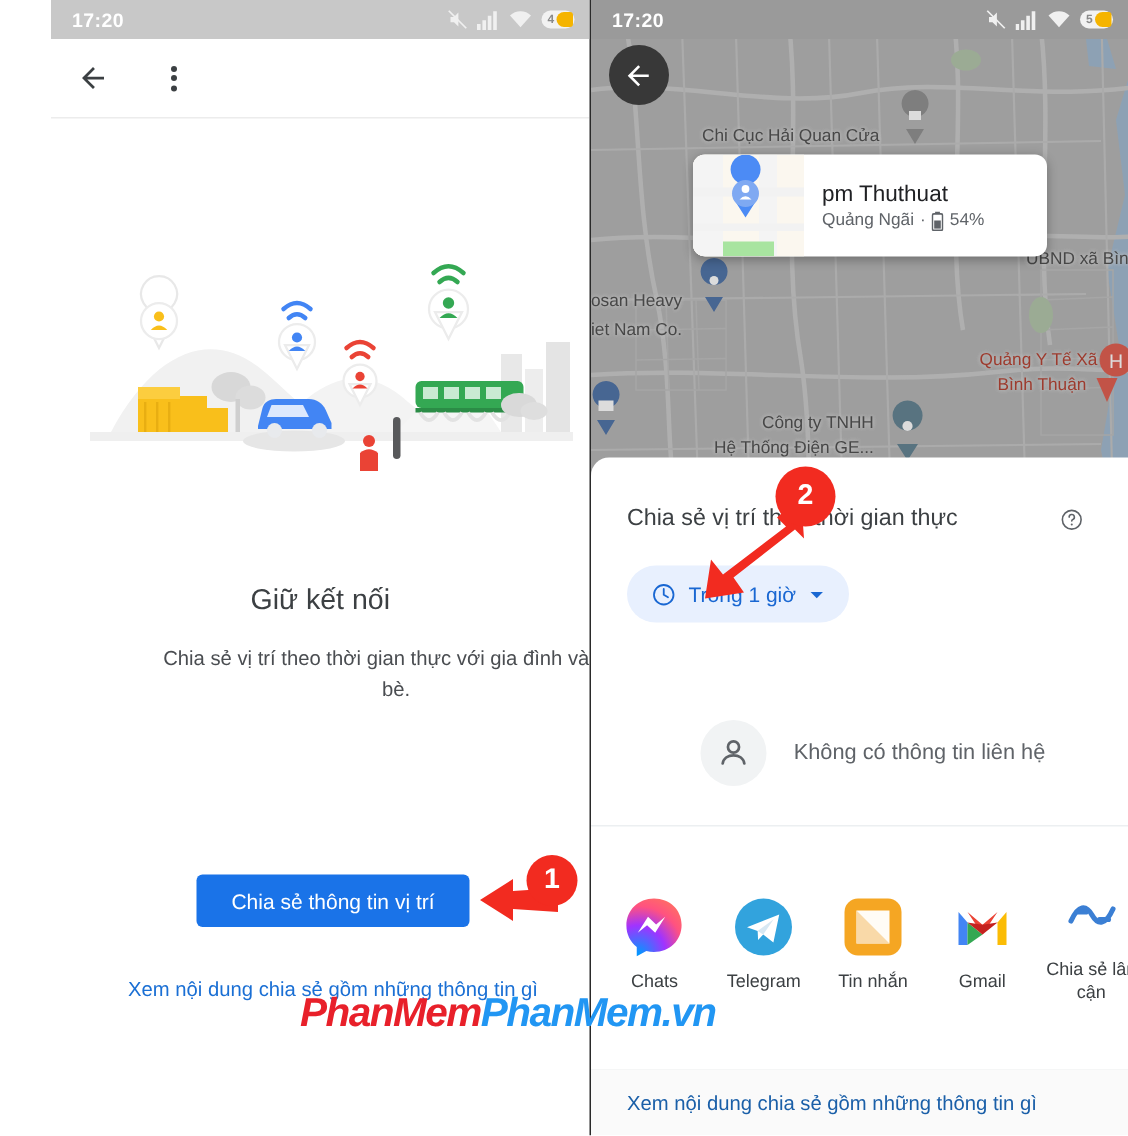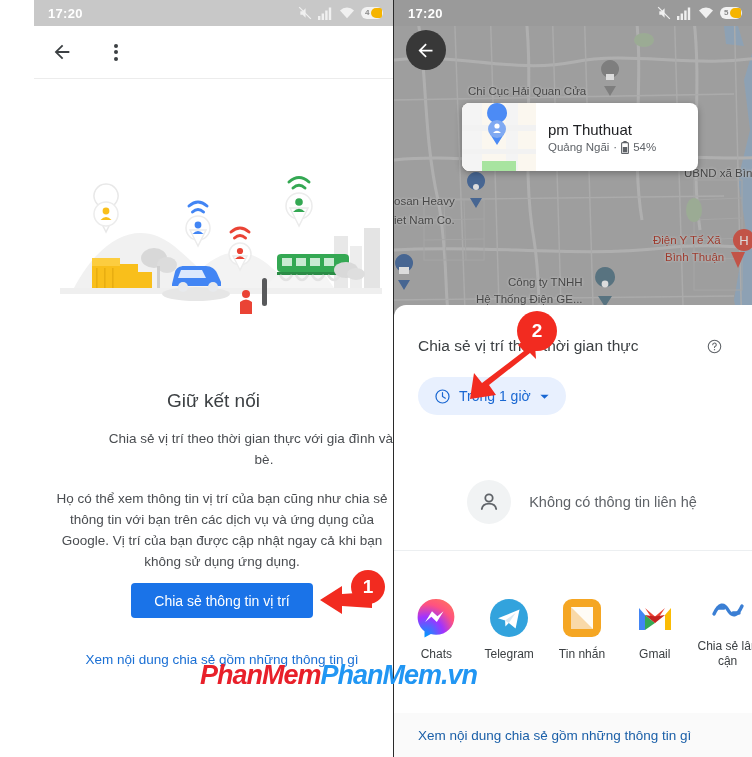--- a/index.html
+++ b/index.html
@@ -290,21 +290,20 @@
         <path d="M259 18 q6 -5.5 12 0" stroke="#34a853" stroke-width="3" fill="none" stroke-linecap="round"></path>
         <circle cx="265" cy="36" r="13" fill="#fff" stroke="#ececec" stroke-width="1.5"></circle>
         <path d="M265 56 L256 38 L274 38 Z" fill="#fff" stroke="#ececec" stroke-width="1.5"></path>
         <circle cx="265" cy="32" r="3.8" fill="#34a853"></circle>
         <path d="M259 42 q6 -6.5 12 0 Z" fill="#34a853"></path>
       </g>
     </svg>
 
     <div class="l-heading">Giữ kết nối</div>
     <div class="l-para1">Chia sẻ vị trí theo thời gian thực với gia đình và bạn bè.</div>
-    <div class="l-para2">Họ có thể xem thông tin vị trí của bạn cũng như chia sẻ thông tin với bạn trên các dịch vụ và ứng dụng của Google. Vị trí của bạn được cập nhật ngay cả khi bạn không sử dụng ứng dụng.</div>
     <button class="l-button">Chia sẻ thông tin vị trí</button>
     <div class="l-link">Xem nội dung chia sẻ gồm những thông tin gì</div>
 
     <svg class="arrow" style="left:284px; top:578px;" width="56" height="40" viewBox="0 0 56 40">
       <path d="M2 22 L24 8 L24 16 L54 14 L54 30 L24 28 L24 36 Z" fill="#f22b20"></path>
     </svg>
     <div class="badge" style="left:317px; top:570px; width:34px; height:34px;">1</div>
   </div>
 
   <div class="panel panel-right">
@@ -370,21 +369,21 @@
           <path d="M344 268 L337 252 L351 252 Z" fill="#e0584a"></path>
         </g>
         <path d="M272 168 L262 150 L282 150 Z" fill="#4a5f8a"></path>
       </svg>
 
       <div class="map-dim"></div>
 
       <div class="mlabel" style="left:74px; top:84px;">Chi Cục Hải Quan Cửa</div>
       <div class="mlabel" style="left:0px; top:194px;">osan Heavy</div>
       <div class="mlabel" style="left:0px; top:213px;">iet Nam Co.</div>
-      <div class="mlabel red" style="left:259px; top:233px;">Điện Y Tế Xã</div>
+      <div class="mlabel red" style="left:259px; top:233px;">Quảng Y Tế Xã</div>
       <div class="mlabel red" style="left:271px; top:250px;">Bình Thuận</div>
       <div class="mlabel" style="left:114px; top:275px;">Công ty TNHH</div>
       <div class="mlabel" style="left:82px; top:292px;">Hệ Thống Điện GE...</div>
       <div class="mlabel" style="left:290px; top:166px;">UBND xã Bình</div>
       <div class="mlabel" style="left:363px; top:142px;">BI</div>
 
       <div class="fab-back">
         <svg width="21" height="21" viewBox="0 0 24 24">
           <path d="M20 11H7.8l5.6-5.6L12 4l-8 8 8 8 1.4-1.4L7.8 13H20z" fill="#fff"></path>
         </svg>

